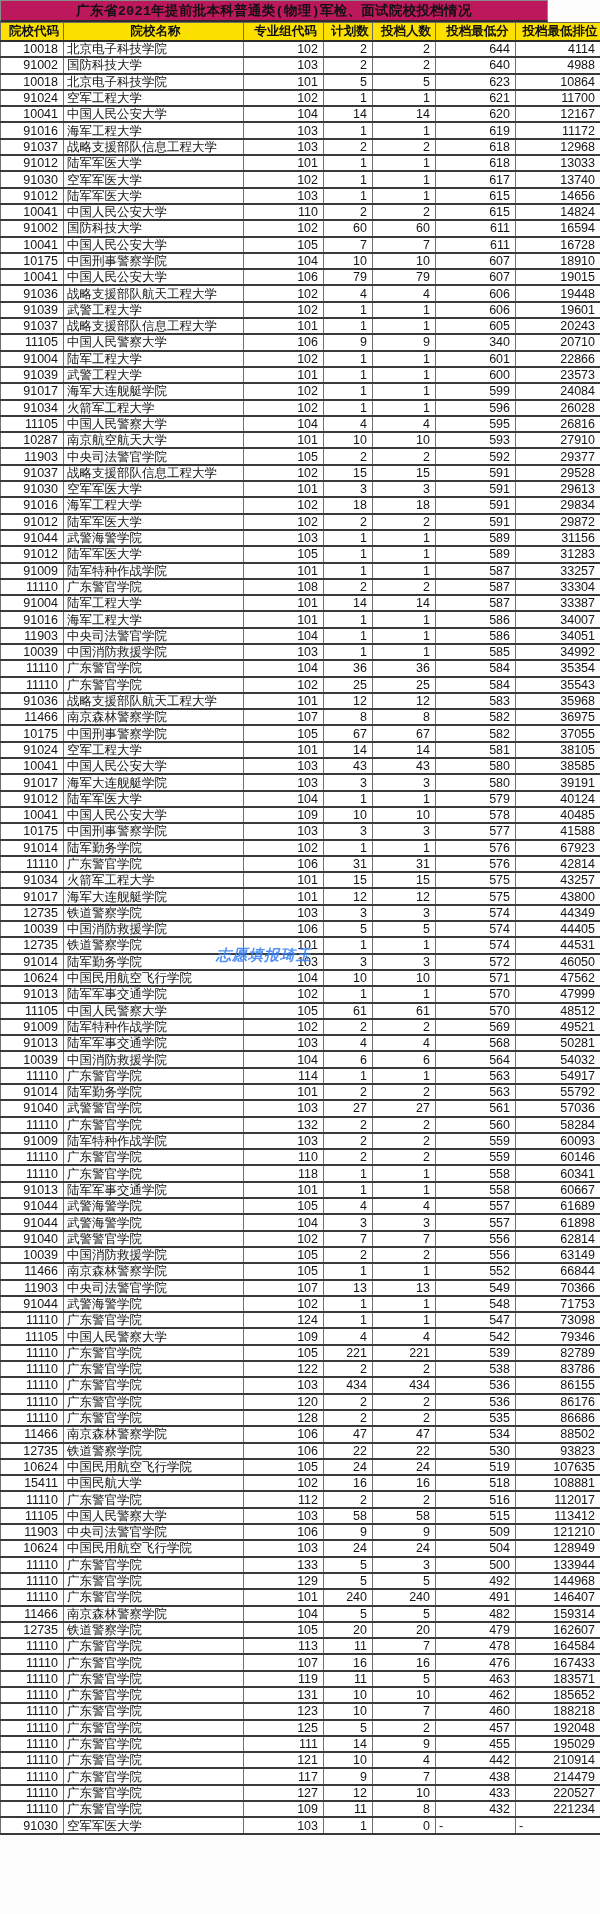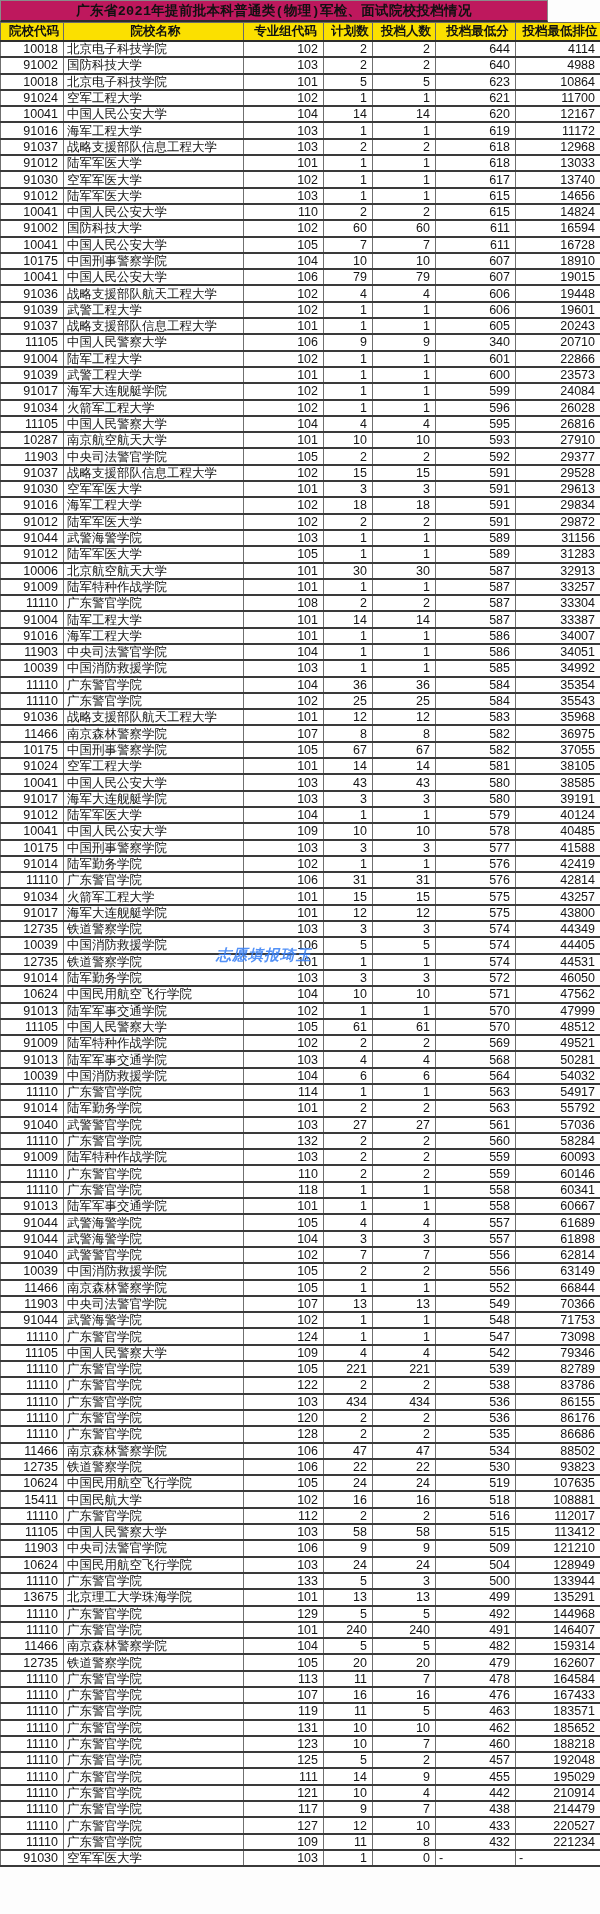--- a/index.html
+++ b/index.html
@@ -360,29 +360,20 @@
         <tr>
           <td class="num">91012</td>
           <td class="name">陆军军医大学</td>
           <td class="num">105</td>
           <td class="num">1</td>
           <td class="num">1</td>
           <td class="num">589</td>
           <td class="num">31283</td>
         </tr>
         <tr>
-          <td class="num">10006</td>
-          <td class="name">北京航空航天大学</td>
-          <td class="num">101</td>
-          <td class="num">30</td>
-          <td class="num">30</td>
-          <td class="num">587</td>
-          <td class="num">32913</td>
-        </tr>
-        <tr>
           <td class="num">91009</td>
           <td class="name">陆军特种作战学院</td>
           <td class="num">101</td>
           <td class="num">1</td>
           <td class="num">1</td>
           <td class="num">587</td>
           <td class="num">33257</td>
         </tr>
         <tr>
           <td class="num">11110</td>
@@ -528,21 +519,21 @@
           <td class="num">577</td>
           <td class="num">41588</td>
         </tr>
         <tr>
           <td class="num">91014</td>
           <td class="name">陆军勤务学院</td>
           <td class="num">102</td>
           <td class="num">1</td>
           <td class="num">1</td>
           <td class="num">576</td>
-          <td class="num">42419</td>
+          <td class="num">67923</td>
         </tr>
         <tr>
           <td class="num">11110</td>
           <td class="name">广东警官学院</td>
           <td class="num">106</td>
           <td class="num">31</td>
           <td class="num">31</td>
           <td class="num">576</td>
           <td class="num">42814</td>
         </tr>
@@ -925,29 +916,20 @@
           <td class="num">128949</td>
         </tr>
         <tr>
           <td class="num">11110</td>
           <td class="name">广东警官学院</td>
           <td class="num">133</td>
           <td class="num">5</td>
           <td class="num">3</td>
           <td class="num">500</td>
           <td class="num">133944</td>
-        </tr>
-        <tr>
-          <td class="num">13675</td>
-          <td class="name">北京理工大学珠海学院</td>
-          <td class="num">101</td>
-          <td class="num">13</td>
-          <td class="num">13</td>
-          <td class="num">499</td>
-          <td class="num">135291</td>
         </tr>
         <tr>
           <td class="num">11110</td>
           <td class="name">广东警官学院</td>
           <td class="num">129</td>
           <td class="num">5</td>
           <td class="num">5</td>
           <td class="num">492</td>
           <td class="num">144968</td>
         </tr>

